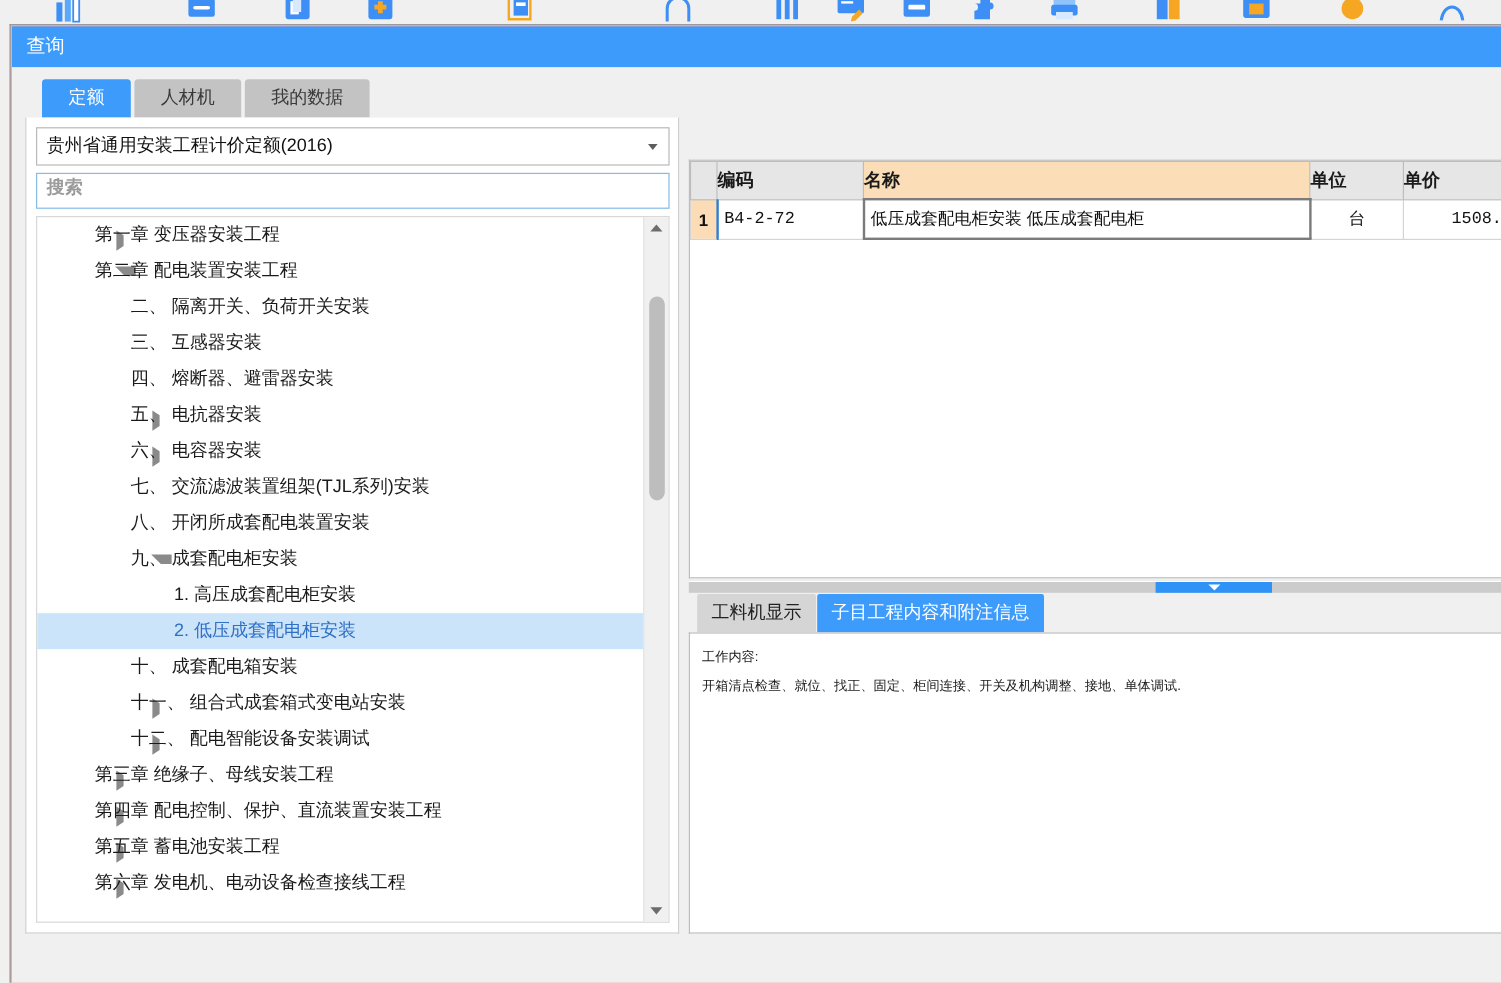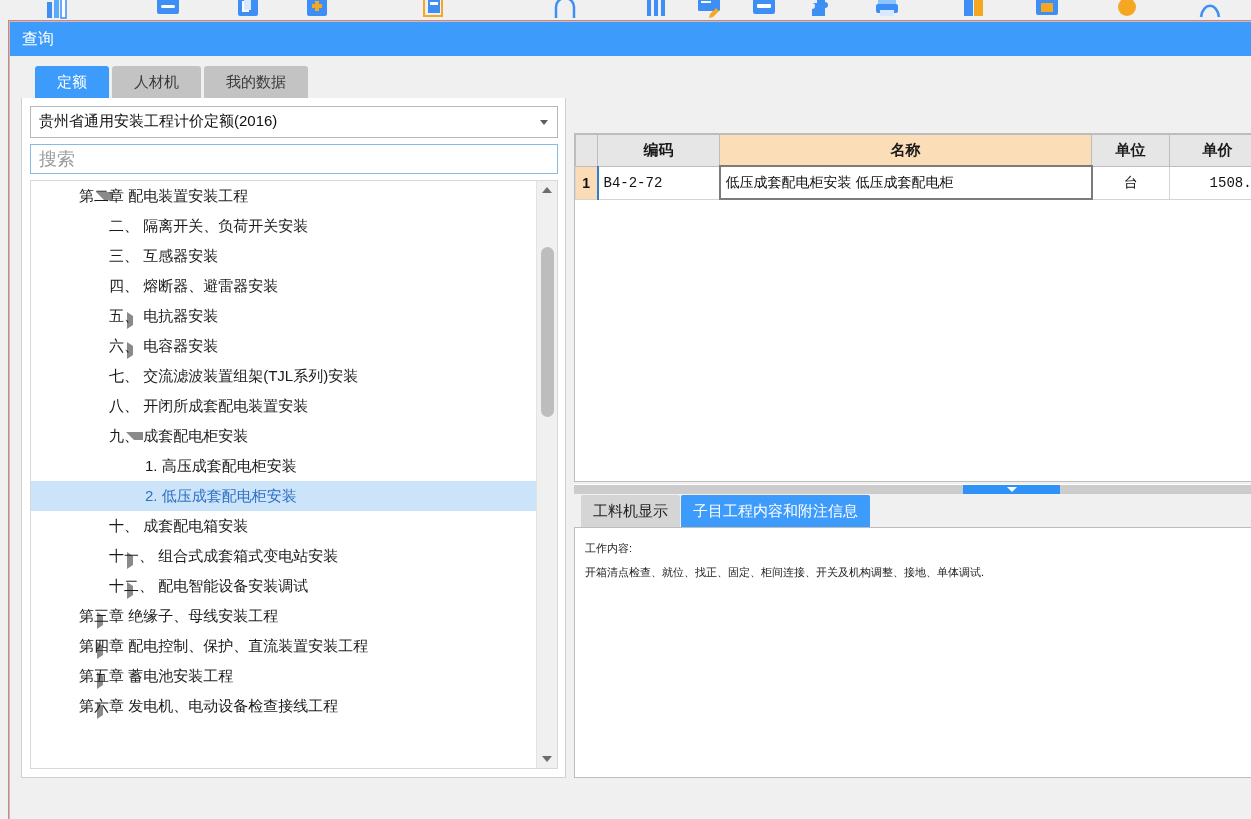--- a/index.html
+++ b/index.html
@@ -79,21 +79,21 @@
     position:absolute;right:9px;top:13px;
     width:0;height:0;border-left:4px solid transparent;
     border-right:4px solid transparent;border-top:5px solid #5d5d5d;
   }
   #search-box{
     position:absolute;left:8px;top:46px;width:528px;height:30px;
     background:#ffffff;border:1px solid #84bbe8;
     box-sizing:border-box;
   }
   #search-box .ph{
-    position:absolute;left:8px;top:2px;font-size:18px;color:#9b9b9b;
+    position:absolute;left:8px;top:2px;font-size:15px;color:#9b9b9b;font-weight:bold;
   }
 
   
   #tree-wrap{
     position:absolute;left:8px;top:82px;width:528px;height:589px;
     background:#ffffff;border:1px solid #d8d8d8;
     box-sizing:border-box;overflow:hidden;
   }
   #tree{
     position:absolute;left:0;top:0;width:505px;height:587px;
@@ -150,21 +150,21 @@
   
   #grid-wrap{
     position:absolute;left:0;top:0;width:686px;height:349px;
     background:#ffffff;border:1px solid #bdbdbd;border-right:none;
     box-sizing:border-box;overflow:hidden;
   }
   #grid{border-collapse:collapse;table-layout:fixed;width:690px;}
   #grid th{
     height:30px;background:#e6e6e6;border:1px solid #bdbdbd;
     font-size:15px;font-weight:bold;color:#1a1a1a;
-    text-align:center;padding:0;
+    text-align:left;padding:0;
   }
   #grid th.name-col{background:#fbddb7;}
   #grid td{
     height:31px;border:1px solid #d4d4d4;
     font-size:14px;color:#111;padding:0 5px;
     background:#ffffff;
   }
   #grid td.rownum{
     background:#fbdcb6;text-align:center;font-weight:bold;
     border-right:2px solid #2f7fd0;font-size:14px;padding:0;
@@ -326,20 +326,24 @@
       <span class="sel-text">贵州省通用安装工程计价定额(2016)</span>
       <span class="caret"></span>
     </div>
 
     <div id="search-box">
       <span class="ph">搜索</span>
     </div>
 
     <div id="tree-wrap">
       <div id="tree">
+          <div class="tree-row">
+            <span class="arrow tw-collapsed" style="left: 66px;"></span>
+            <span class="lbl" style="left: 48px;">第一章 变压器安装工程</span>
+          </div>
           <div class="tree-row">
             <span class="arrow tw-expanded" style="left: 65px;"></span>
             <span class="lbl" style="left: 48px;">第二章 配电装置安装工程</span>
           </div>
           <div class="tree-row">
             <span class="lbl" style="left: 78px;">二、 隔离开关、负荷开关安装</span>
           </div>
           <div class="tree-row">
             <span class="lbl" style="left: 78px;">三、 互感器安装</span>
           </div>

